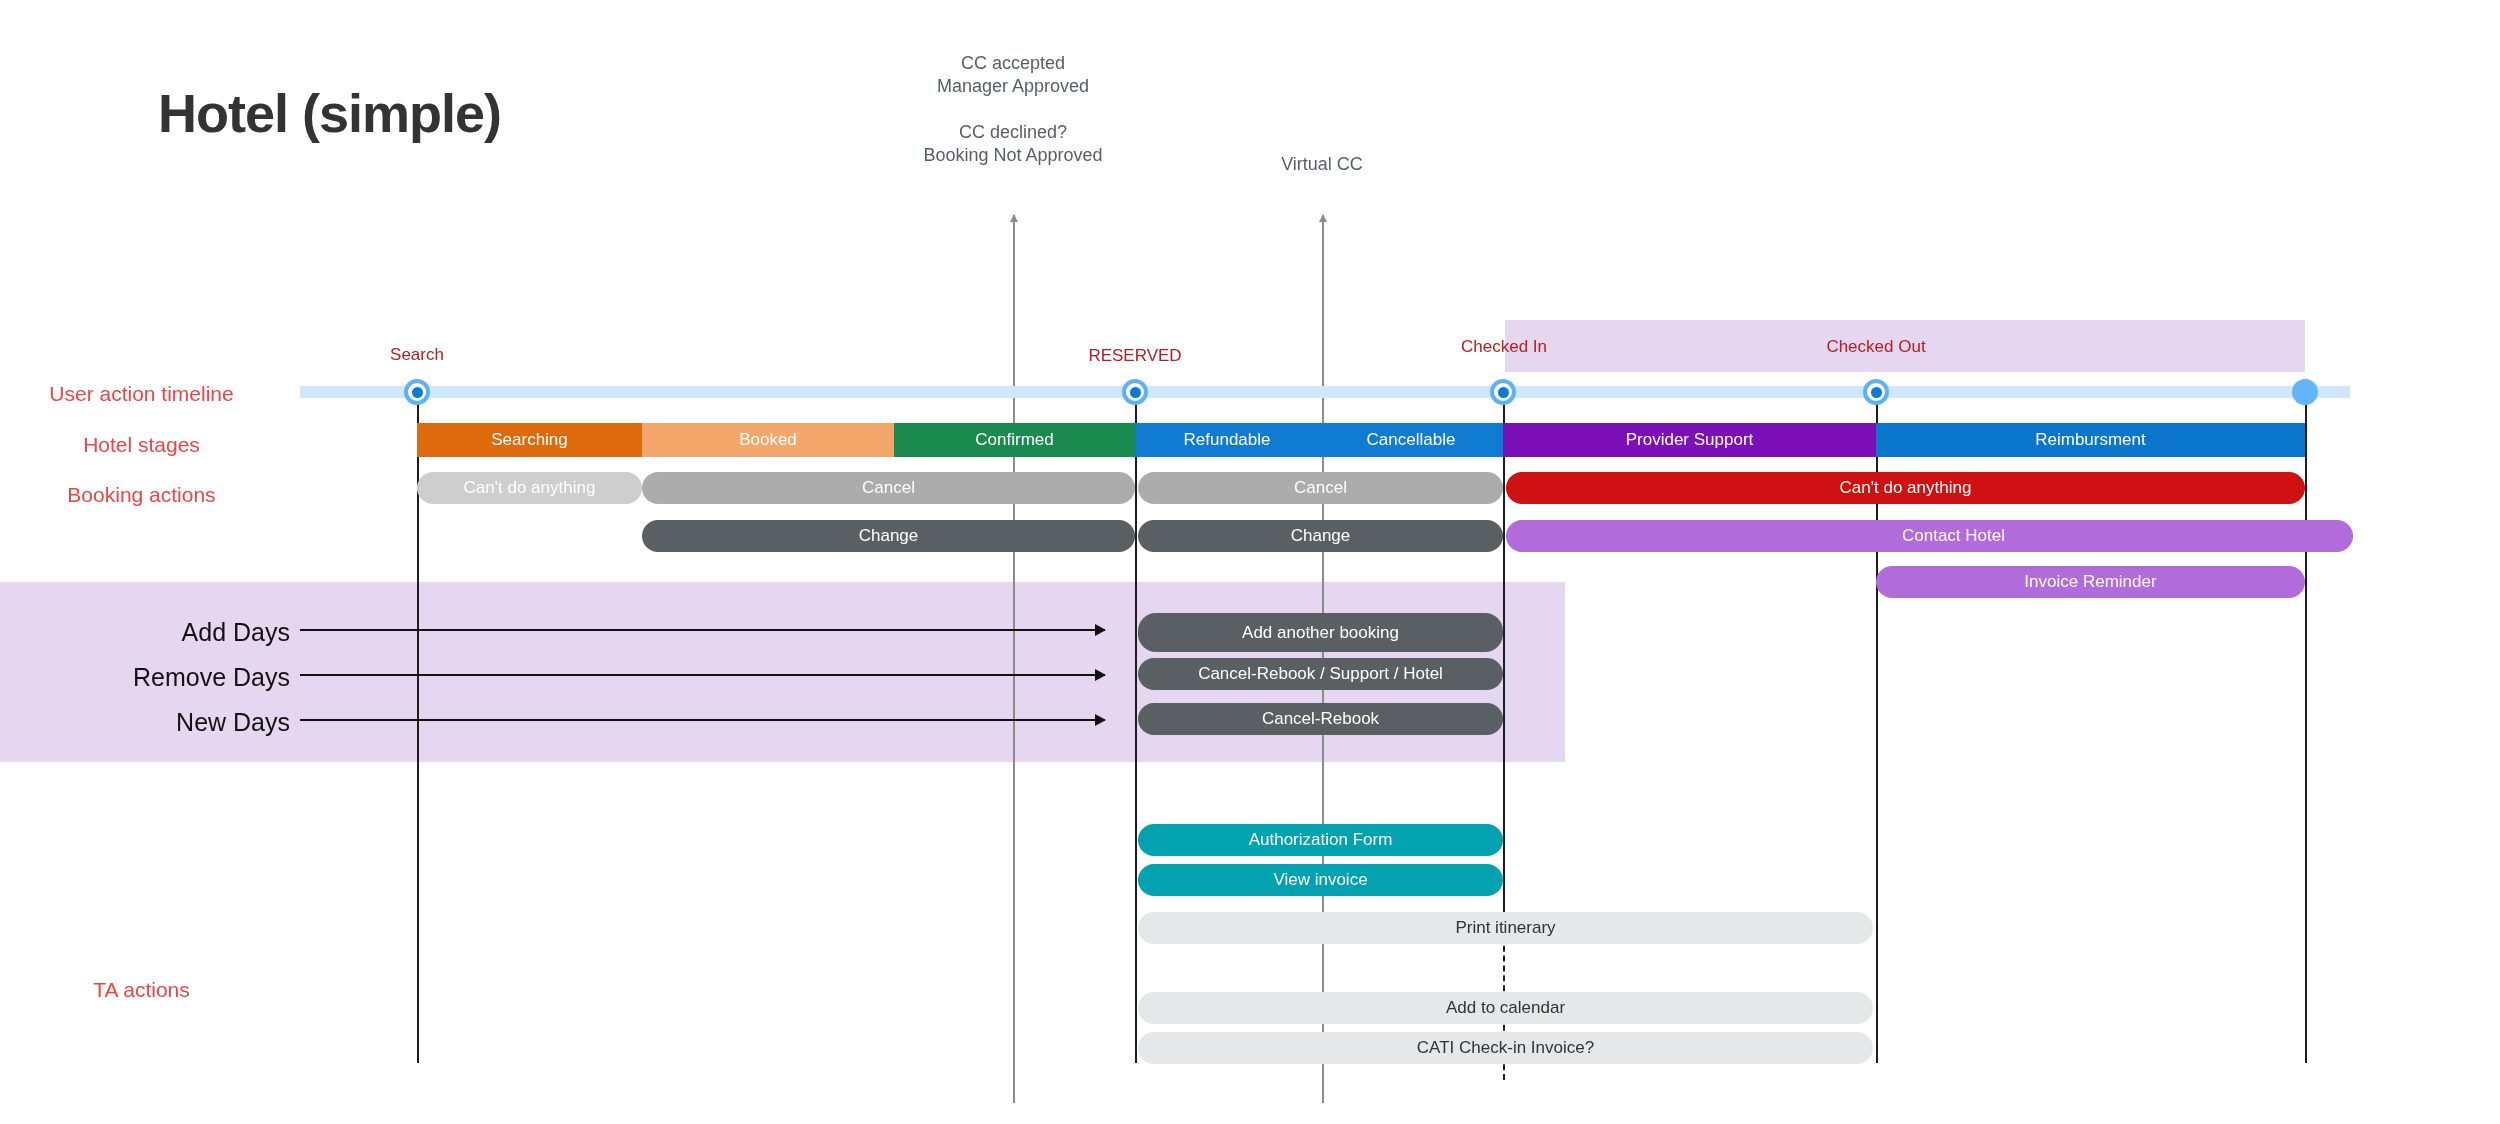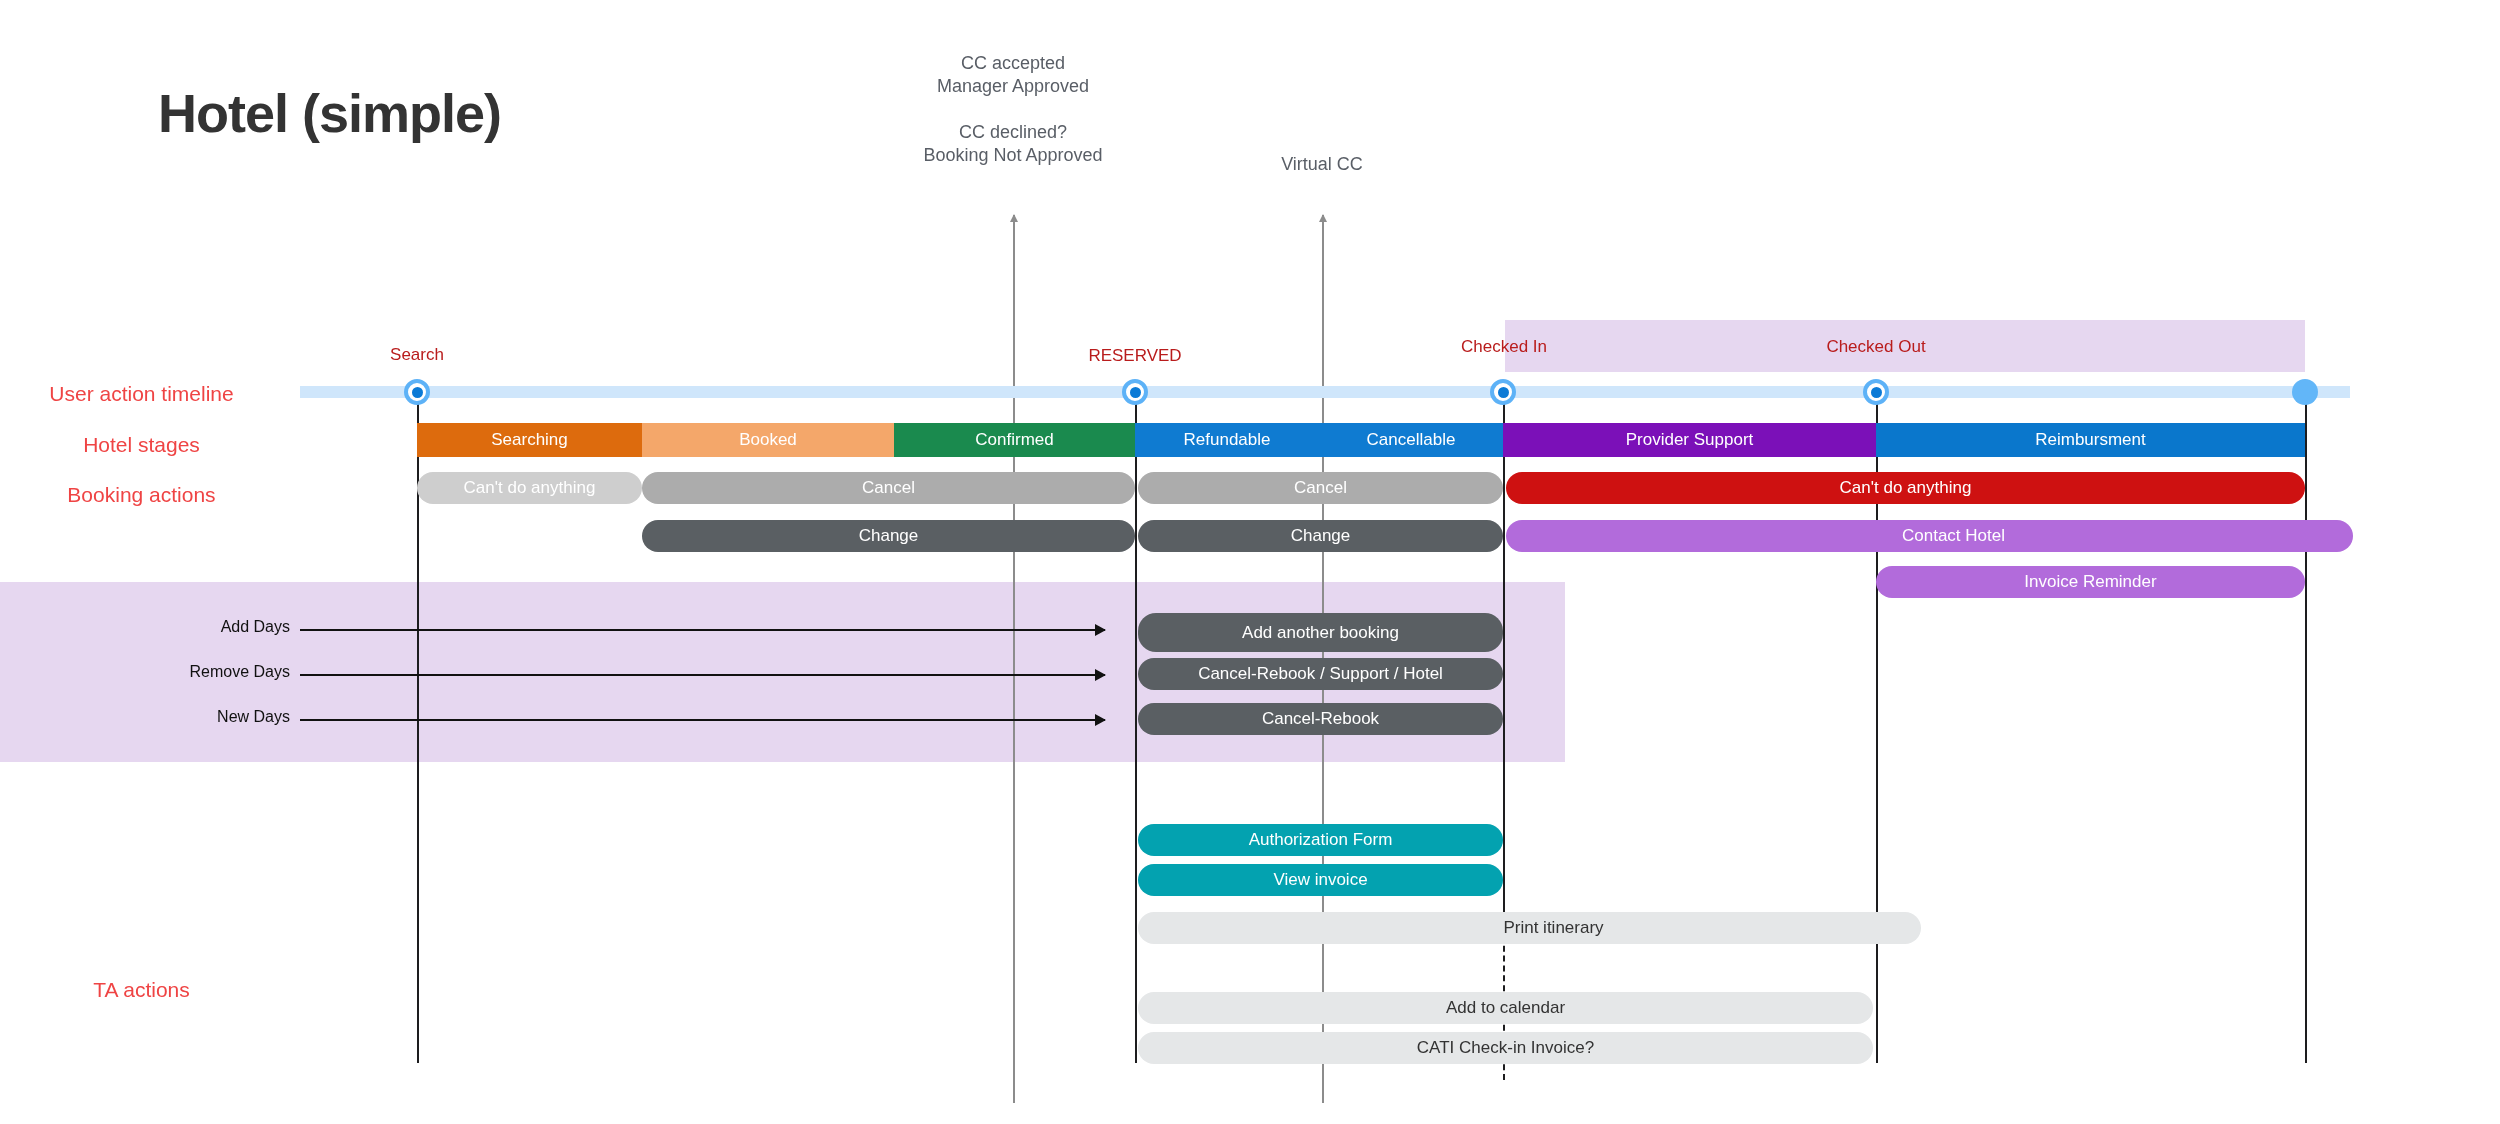--- a/index.html
+++ b/index.html
@@ -75,21 +75,21 @@
   .pill.dark-text{color:#333333;}
 
   
   .arrow-row{position:absolute;height:2px;background:#111;}
   .arrow-row::after{
     content:"";position:absolute;right:-1px;top:-5px;width:0;height:0;
     border-top:6px solid transparent;border-bottom:6px solid transparent;
     border-left:11px solid #111;
   }
   .arrow-label{
-    position:absolute;font-size:16px;color:#111;white-space:nowrap;
+    position:absolute;font-size:25px;color:#111;white-space:nowrap;
     text-align:right;
   }
 </style>
 </head>
 <body>
 
 <div id="stage">
 
   <div class="title">Hotel (simple)</div>
 
@@ -213,21 +213,21 @@
 
   <div class="rowlabel" style="left:0px;top:978px;width:283px;">TA actions</div>
 
   <div class="pill" style="left:1138px;top:824px;width:365px;height:32px;background:#03A2B0;">
     <span>Authorization Form</span>
   </div>
   <div class="pill" style="left:1138px;top:864px;width:365px;height:32px;background:#03A2B0;">
     <span>View invoice</span>
   </div>
 
-  <div class="pill dark-text" style="left:1138px;top:912px;width:735px;height:32px;background:#E5E7E8;padding-left:48px;">
+  <div class="pill dark-text" style="left:1138px;top:912px;width:735px;height:32px;background:#E5E7E8;">
     <span>Print itinerary</span>
   </div>
   <div class="pill dark-text" style="left:1138px;top:992px;width:735px;height:32px;background:#E5E7E8;">
     <span>Add to calendar</span>
   </div>
   <div class="pill dark-text" style="left:1138px;top:1032px;width:735px;height:32px;background:#E5E7E8;">
     <span>CATI Check-in Invoice?</span>
   </div>
 
 </div>

